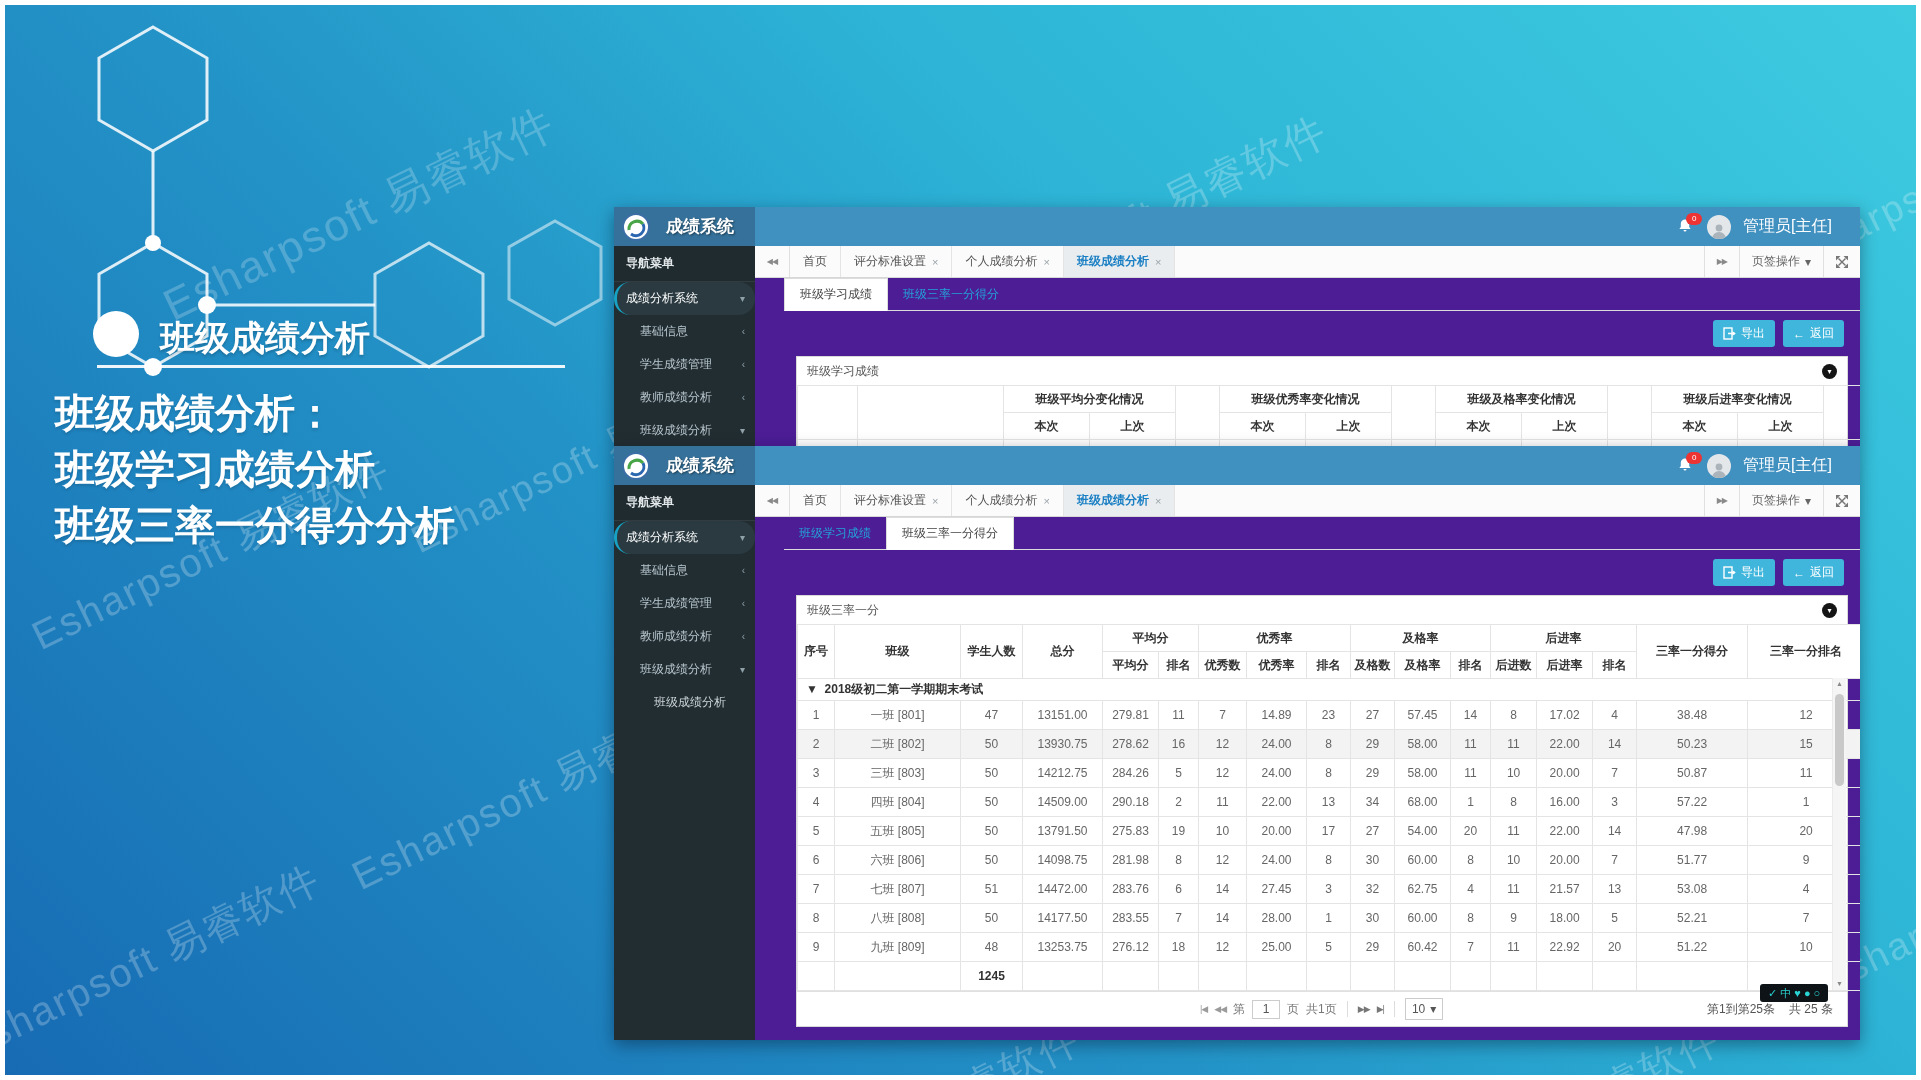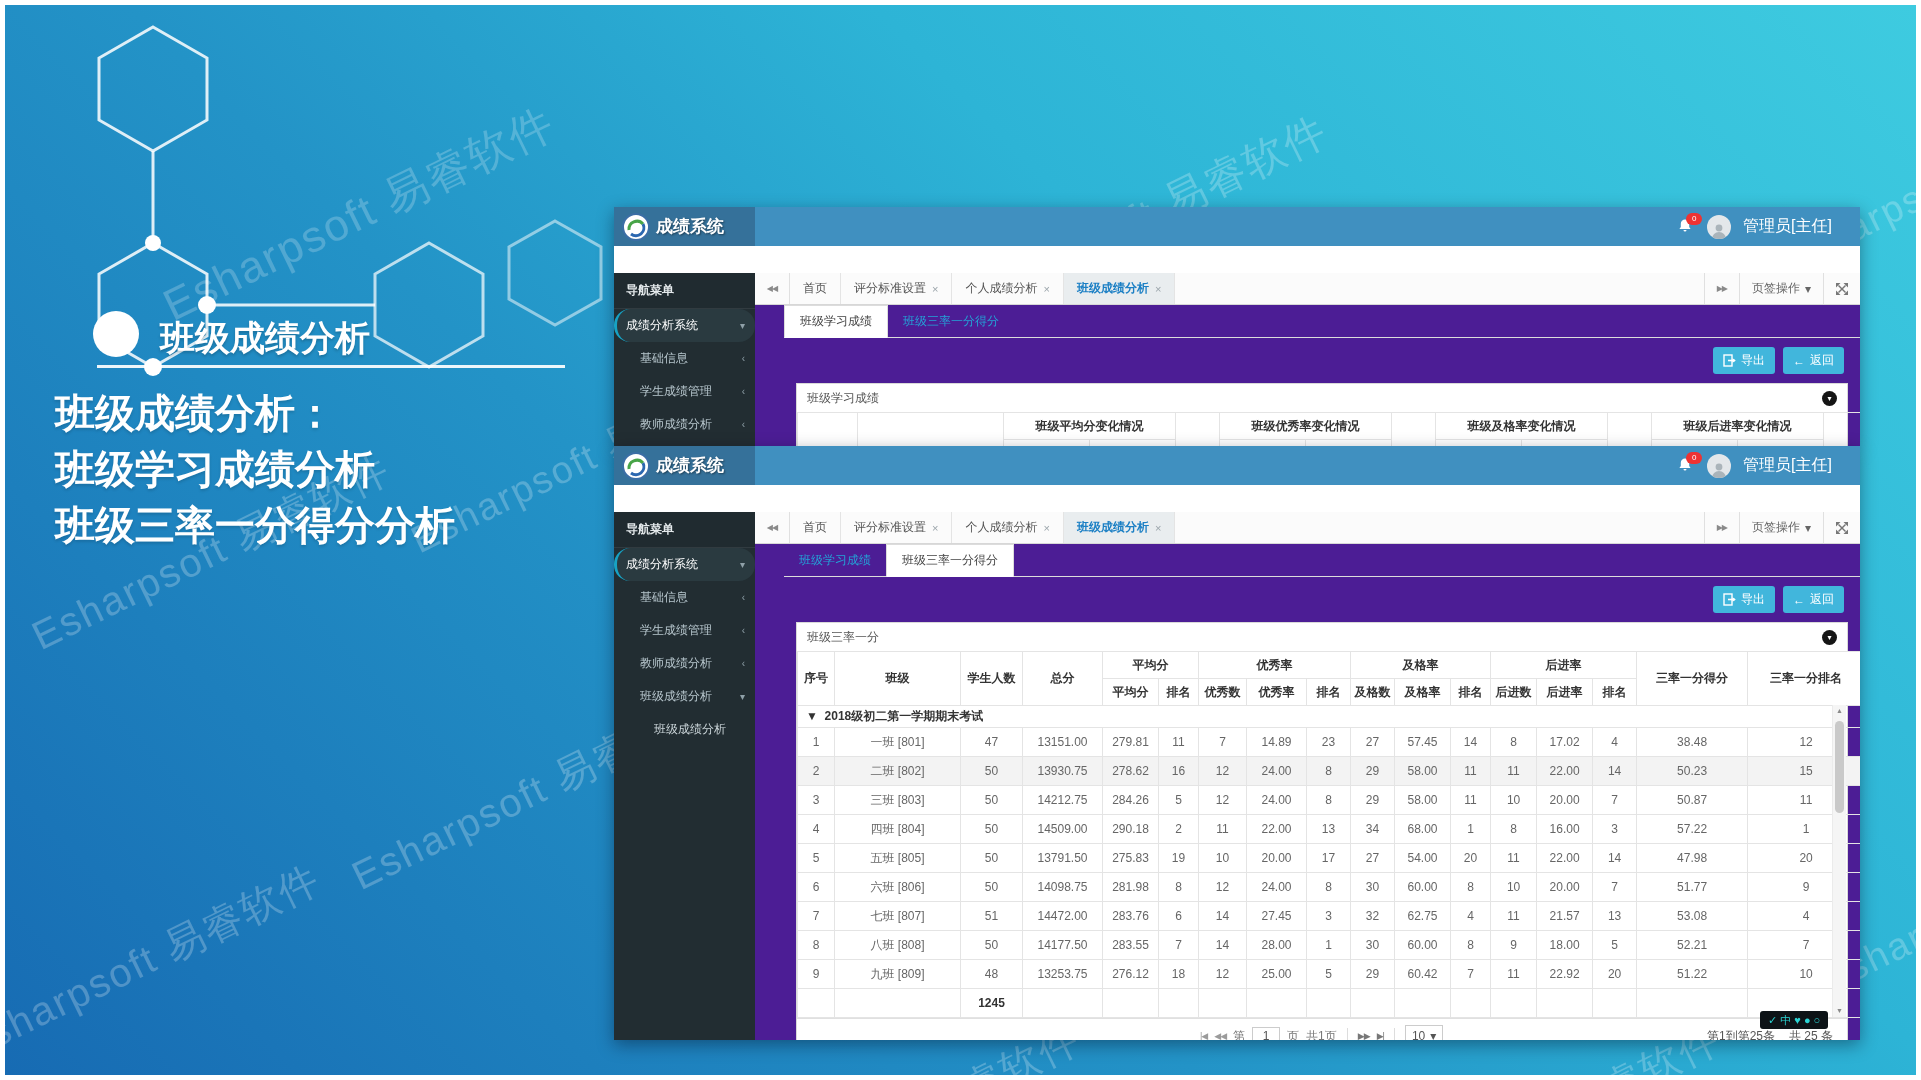--- a/index.html
+++ b/index.html
@@ -21,29 +21,29 @@
     white-space:pre-line;text-shadow:0 2px 3px rgba(0,0,0,.15);font-weight:bold;}
   .desc{position:absolute;left:50px;top:620px;font-size:40px;line-height:56px;color:#fff;z-index:2;
     white-space:pre-line;text-shadow:0 2px 3px rgba(0,0,0,.15);}
 
   
   .win{position:absolute;width:1246px;background:#fff;font-size:12px;color:#555;overflow:hidden;
     box-shadow:0 5px 16px rgba(0,10,30,.4);}
   .win1{left:609px;top:202px;height:239px;z-index:3;}
   .win2{left:609px;top:441px;height:594px;z-index:4;}
   .win-hd{height:39px;background:#4090c0;display:flex;align-items:stretch;}
-  .logo-box{width:141px;background:#35719a;display:flex;align-items:center;gap:6px;padding-left:8px;box-sizing:border-box;flex-shrink:0;}
+  .logo-box{width:141px;background:#35719a;display:flex;align-items:center;gap:16px;padding-left:8px;box-sizing:border-box;flex-shrink:0;}
   .brand{color:#fff;font-weight:bold;font-size:17px;text-shadow:1px 1px 2px rgba(0,0,0,.45);white-space:nowrap;}
   .hd-right{margin-left:auto;display:flex;align-items:center;gap:12px;padding-right:28px;}
   .bell-wrap{position:relative;width:18px;height:18px;}
   .badge{position:absolute;top:-5px;right:-7px;min-width:12px;height:12px;border-radius:7px;background:#e33;color:#fff;
     font-size:8px;line-height:12px;text-align:center;padding:0 2px;}
   .avatar{width:24px;height:24px;border-radius:50%;background:#e3e7ea;display:flex;align-items:flex-end;justify-content:center;overflow:hidden;}
   .user{color:#fff;font-size:16px;white-space:nowrap;}
-  .win-body{display:flex;height:calc(100% - 39px);margin-top:27px;}
+  .win-body{display:flex;height:calc(100% - 39px);}
   .side{width:141px;background:#222d32;color:#b8c7ce;flex-shrink:0;font-size:12px;}
   .side-hd{padding:9px 12px;color:#e4e9eb;font-weight:bold;border-bottom:1px solid rgba(255,255,255,.08);background:#202b30;}
   .side-root{padding:8px 10px 8px 9px;background:#2a3a40;border-left:3px solid #17a2c4;color:#fff;display:flex;align-items:center;border-radius:16px;}
   .side-item{padding:8px 10px 8px 26px;display:flex;align-items:center;color:#b8c7ce;}
   .side-sub{padding:8px 10px 8px 40px;color:#ccd6da;}
   .sp{margin-left:auto;font-size:10px;color:#8fa0a8;}
   .main{flex:1;display:flex;flex-direction:column;background:#fff;min-width:0;}
   .tabbar{height:31px;background:#fbfbfb;border-bottom:1px solid #d7d7d7;display:flex;align-items:stretch;flex-shrink:0;}
   .tb-btn{width:34px;border-right:1px solid #e0e0e0;display:flex;align-items:center;justify-content:center;color:#8a8a8a;font-size:8px;letter-spacing:-1px;}
   .tb-tab{padding:0 13px;display:flex;align-items:center;gap:6px;border-right:1px solid #e4e4e4;color:#555;white-space:nowrap;}

